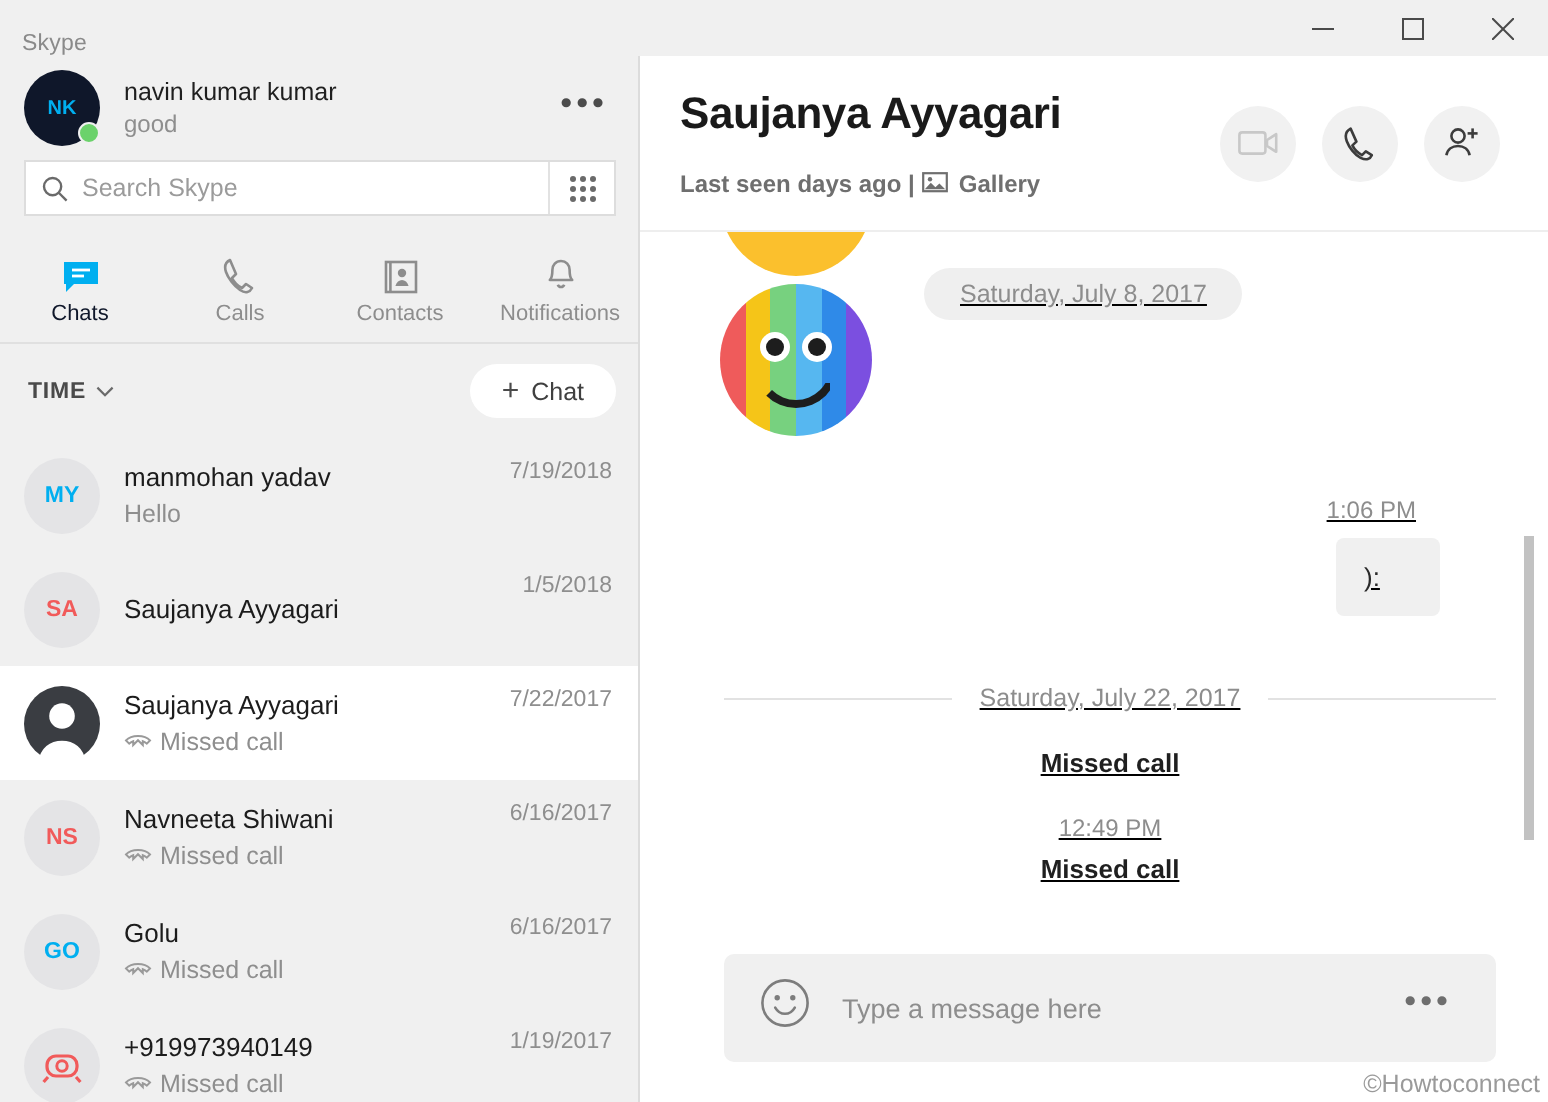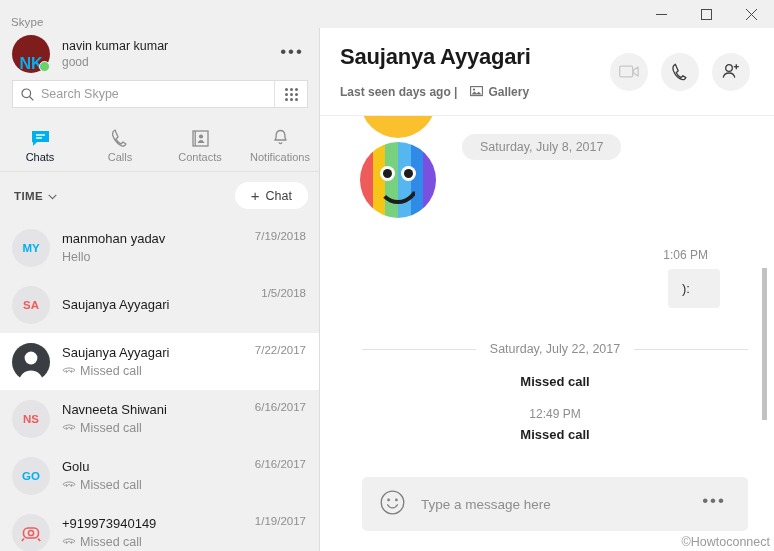--- a/index.html
+++ b/index.html
@@ -59,23 +59,23 @@
   .profile {
     height: 52px;
     display: flex;
     align-items: center;
     padding: 0 14px 0 12px;
     flex: 0 0 52px;
   }
   .avatar {
     width: 38px; height: 38px;
     border-radius: 50%;
-    background: #7f1d1d;
-    display: flex; align-items: flex-end; justify-content: center;
-    font-size: 16px; font-weight: bold;
+    background: #0f172a;
+    display: flex; align-items: center; justify-content: center;
+    font-size: 10px; font-weight: bold;
     position: relative;
     flex: 0 0 38px;
   }
   .avatar.blue { color: #00aff0; }
   .presence {
     position: absolute;
     right: 0px; bottom: 1px;
     width: 11px; height: 11px;
     border-radius: 50%;
     background: #6bd26b;
@@ -263,40 +263,41 @@
     border-bottom: 1px solid #eeeeee;
   }
   .conv-title-box { flex: 1; min-width: 0; }
   .conv-title {
     font-size: 22px; font-weight: bold;
     color: #1a1a1a; letter-spacing: -.2px;
   }
   .conv-sub {
     margin-top: 15px;
     font-size: 12px; font-weight: bold; color: #6f6f6f;
-    display: flex; align-items: center; gap: 13px;
+    display: flex; align-items: center; gap: 4px;
   }
   .gallery-link { display: flex; align-items: center; gap: 5px; }
   .hdr-actions { display: flex; gap: 13px; }
   .circle-btn {
     width: 38px; height: 38px;
     border-radius: 50%;
     background: #f1f1f1;
     display: flex; align-items: center; justify-content: center;
     color: #3c3c3c;
   }
   .circle-btn.disabled { color: #c8c8c8; }
 
   
   .messages {
     flex: 1;
     position: relative;
     overflow: hidden;
     padding: 0 24px 4px 40px;
     min-height: 0;
+    text-decoration: underline;
   }
   .msg-scrollbar {
     position: absolute;
     right: 7px; top: 152px;
     width: 5px; height: 152px;
     background: #c2c2c2;
   }
   .emoji-row {
     display: flex; align-items: flex-start; gap: 26px;
     padding-top: 0;

